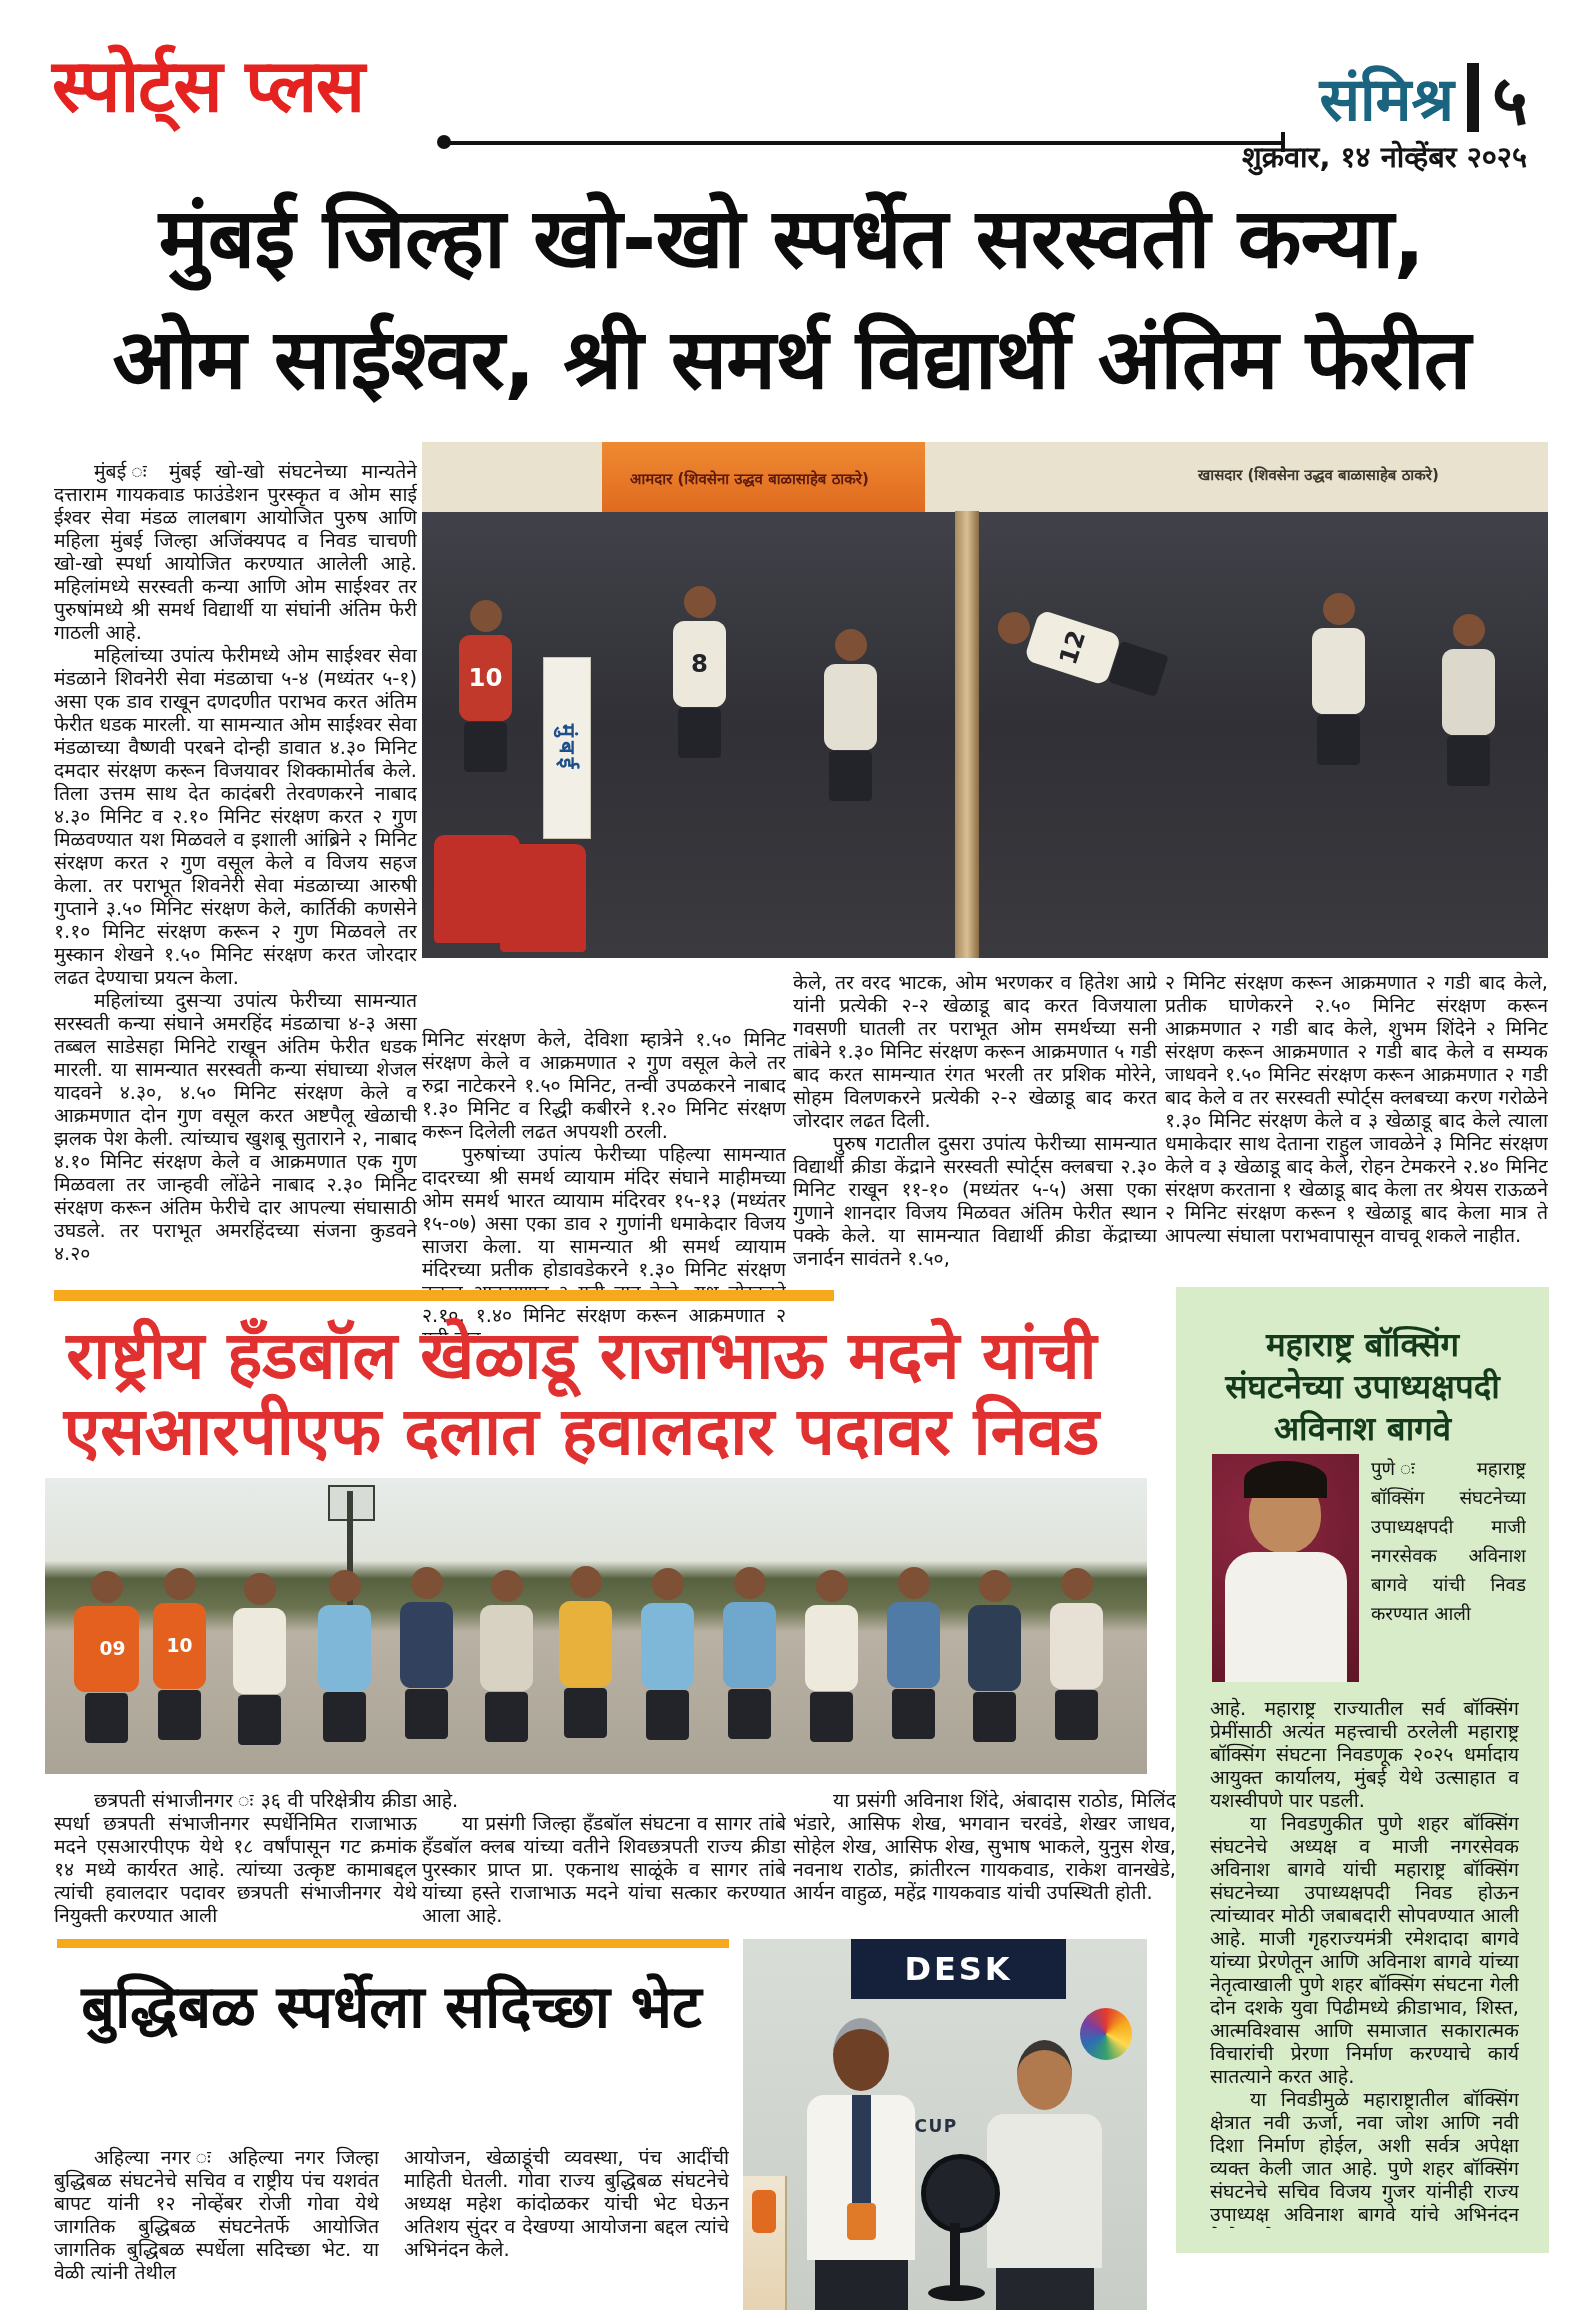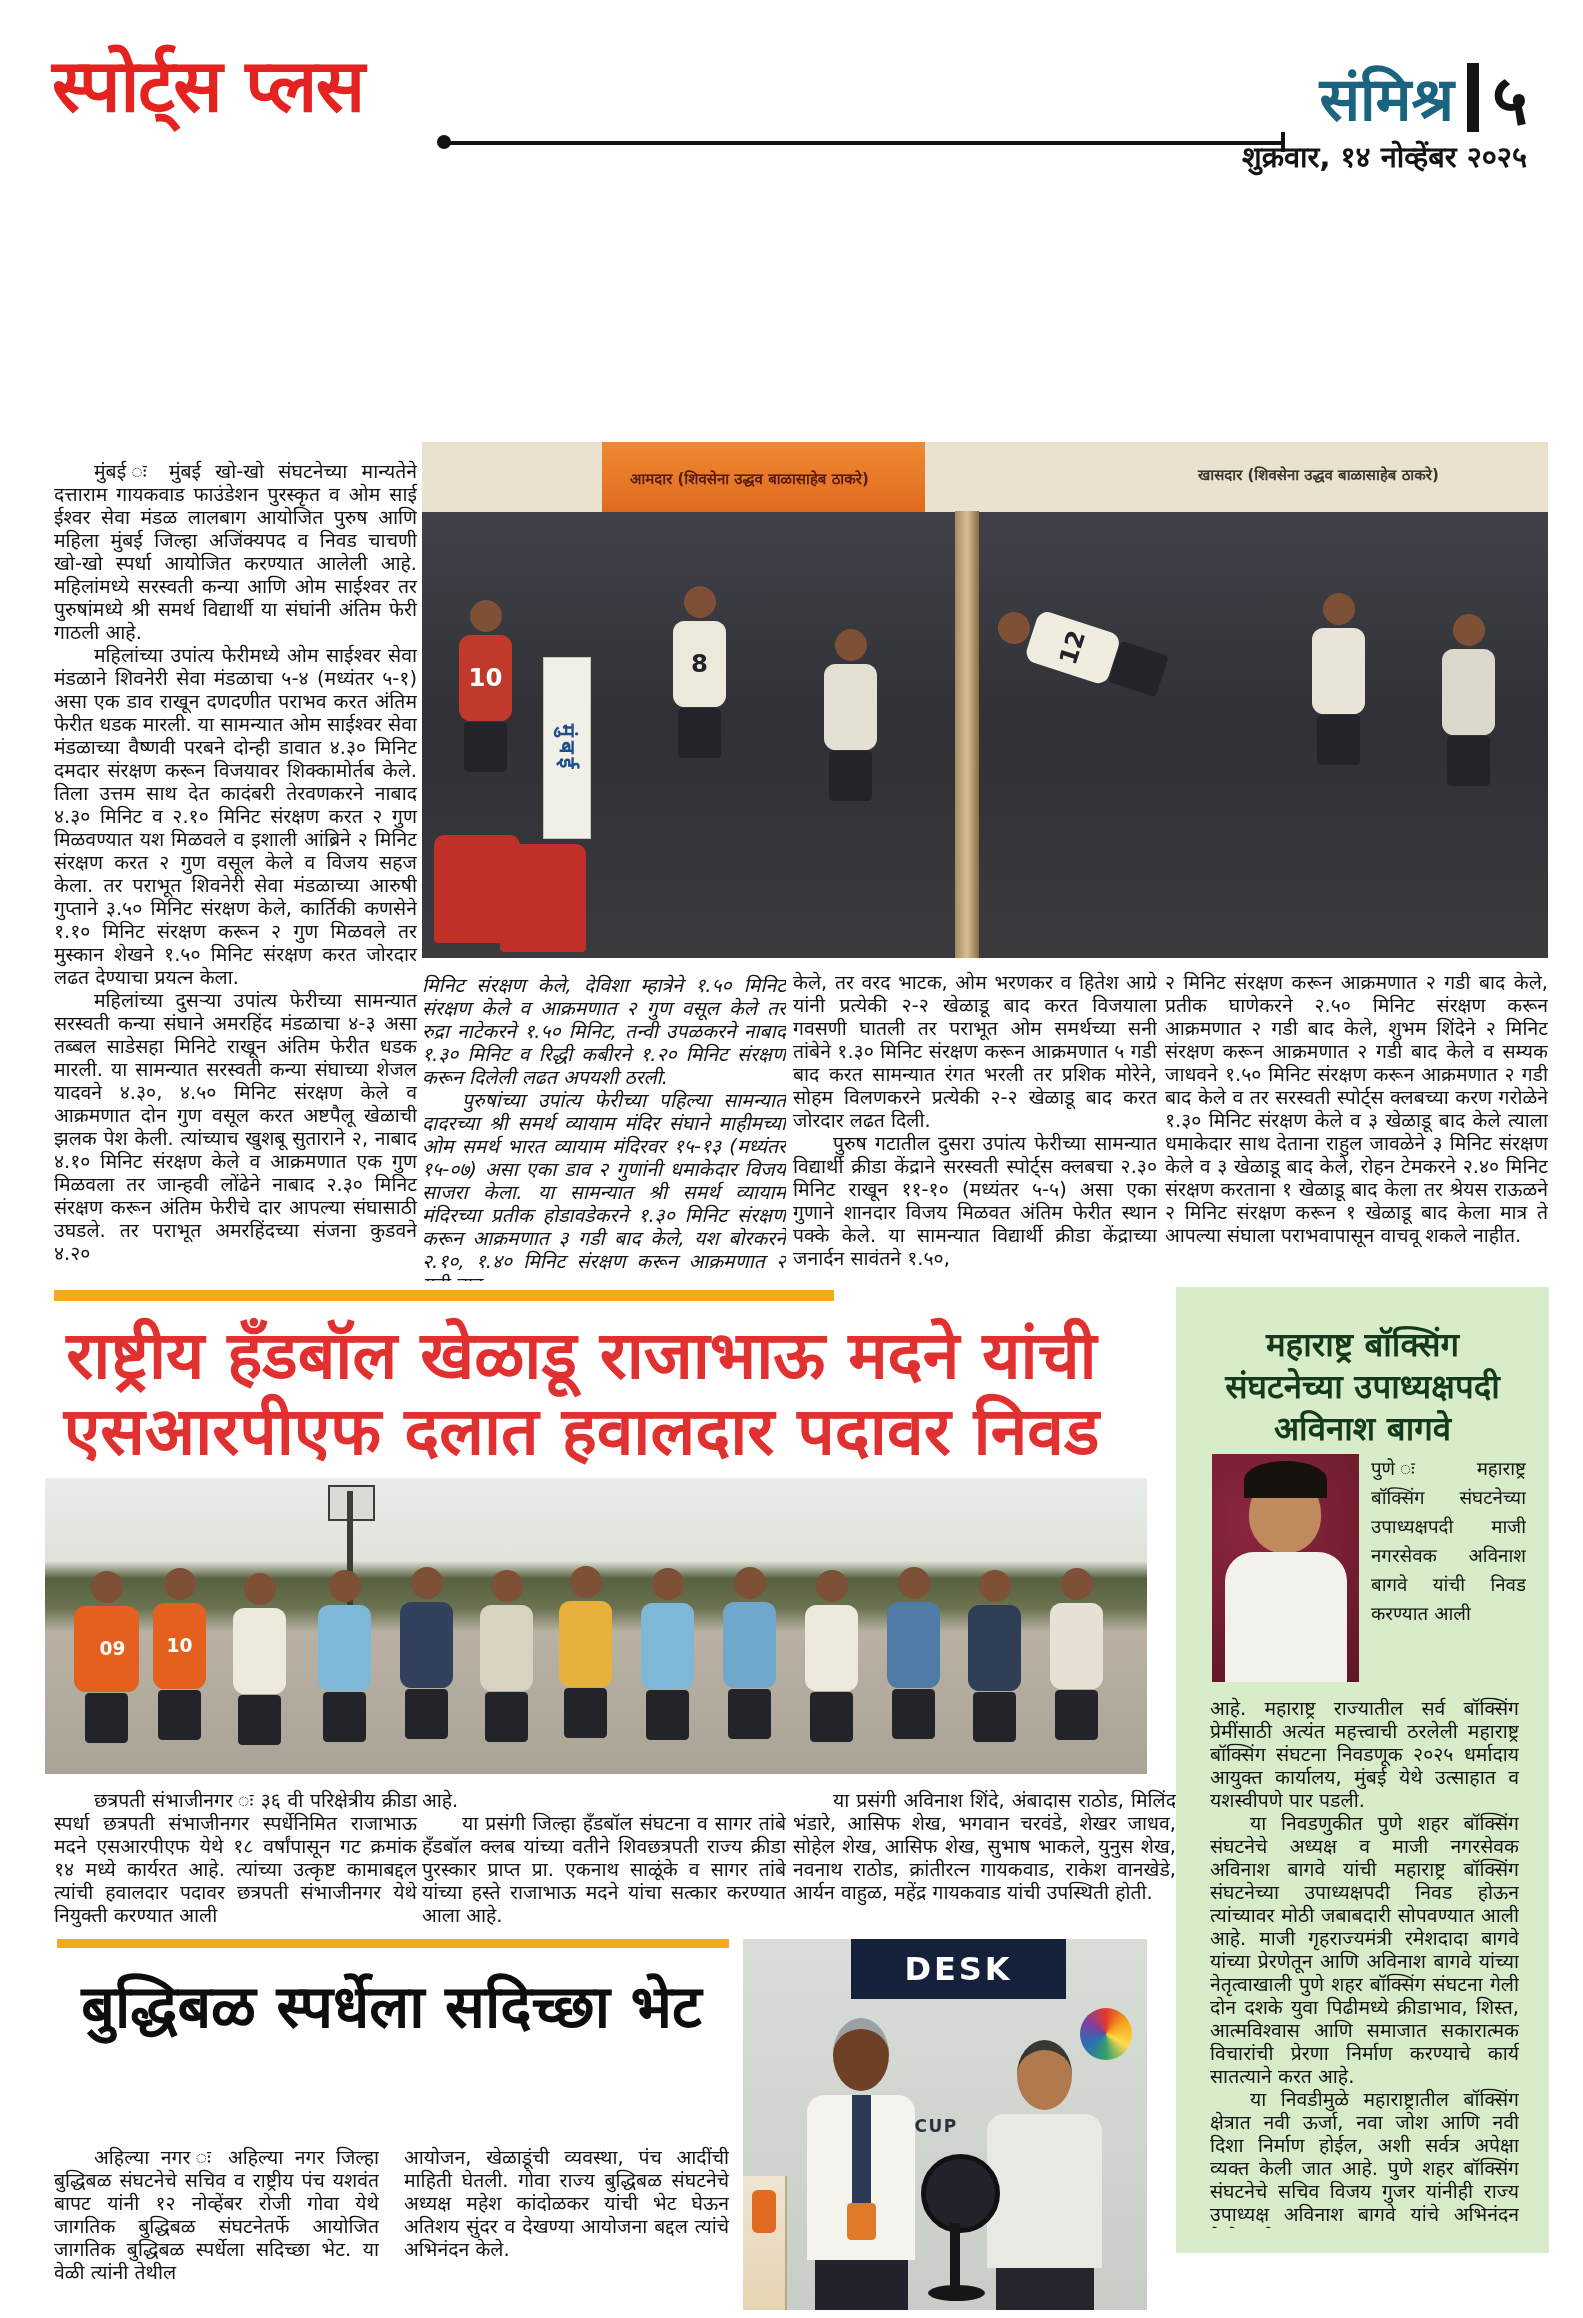--- a/index.html
+++ b/index.html
@@ -18,21 +18,21 @@
   .page-date{right:56px;top:136px;font-size:29px;font-weight:bold;white-space:nowrap;}
   
   .lead-hl{left:0;top:178px;width:1583px;text-align:center;font-weight:bold;color:#0c0c0c;
            font-size:83px;line-height:121px;letter-spacing:-0.7px;}
   .lead-hl div{white-space:nowrap;}
   
   .col{overflow:hidden;text-align:justify;font-size:19.4px;line-height:23px;}
   .col p{margin:0;text-indent:40px;}
   .col p.ni{text-indent:0;}
   .c1{left:54px;top:460px;width:363px;height:819px;}
-  .c2{left:422px;top:974px;width:364px;height:307px;font-style:italic;}
+  .c2{left:422px;top:1028px;width:364px;height:307px;}
   .c3{left:793px;top:971px;width:364px;height:307px;}
   .c4{left:1165px;top:971px;width:383px;height:307px;}
   
   .lead-photo{left:422px;top:442px;width:1126px;height:516px;background:linear-gradient(#474750,#303036 55%,#3a3a3f);overflow:hidden;}
   .banner{left:0;top:0;width:1126px;height:70px;background:#e9e2cf;}
   .banner-orange{left:180px;top:0;width:323px;height:70px;background:linear-gradient(#ef8a31,#e06a20);}
   .banner-txt{font-size:15px;font-weight:bold;white-space:nowrap;}
   .pole{left:533px;top:69px;width:24.4px;height:447px;background:linear-gradient(90deg,#a8895f,#d9c093,#8a6c45);}
   .sign-mumbai{left:121px;top:215px;width:46px;height:180px;background:#f2efe6;border:1.4px solid #c9c4b4;
                display:flex;align-items:center;justify-content:center;}
@@ -91,20 +91,24 @@
   <div class="abs hline-dot"></div>
   <div class="abs hline"></div>
   <div class="abs hline-tick"></div>
   <div class="abs sect-row">
     <span class="sect-name">संमिश्र</span>
     <span class="sect-bar"></span>
     <span class="sect-num">५</span>
   </div>
   <div class="abs page-date">शुक्रवार, १४ नोव्हेंबर २०२५</div>
 
+  <div class="abs lead-hl">
+    <div>मुंबई जिल्हा खो-खो स्पर्धेत सरस्वती कन्या,</div>
+    <div>ओम साईश्वर, श्री समर्थ विद्यार्थी अंतिम फेरीत</div>
+  </div>
 
   <div class="abs lead-photo">
     <div class="abs banner" style="position:absolute;"></div>
     <div class="abs banner-orange" style="position:absolute;"></div>
     <div class="banner-txt" style="position:absolute;left:208px;top:26px;color:#5a1a10;">आमदार (शिवसेना उद्धव बाळासाहेब ठाकरे)</div>
     <div class="banner-txt" style="position:absolute;left:776px;top:21.5px;color:#3a362c;">खासदार (शिवसेना उद्धव बाळासाहेब ठाकरे)</div>
     <div class="pole" style="position:absolute;"></div>
     <div class="sign-mumbai" style="position:absolute;">
       <span>मुंबई</span>
     </div>

